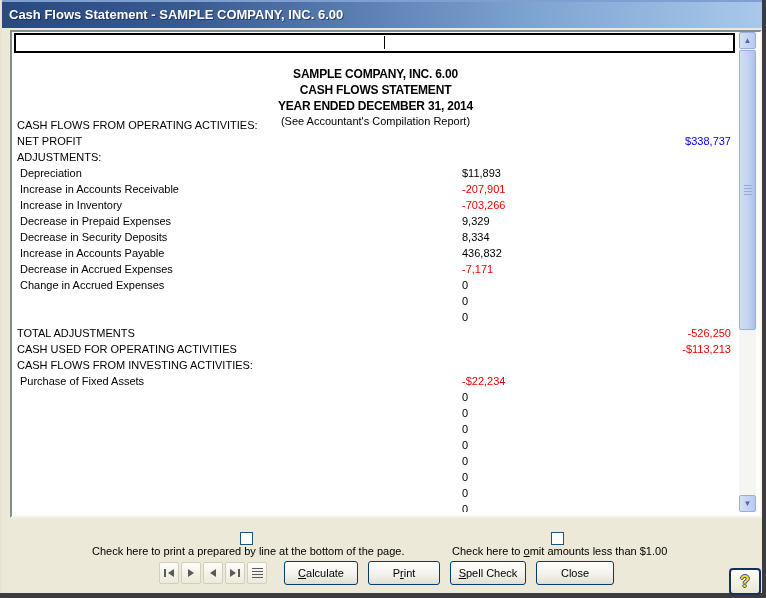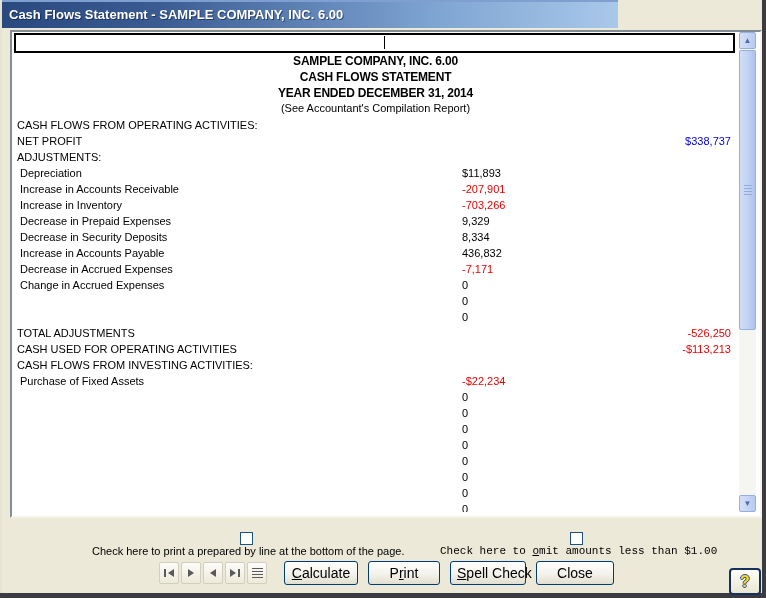--- a/index.html
+++ b/index.html
@@ -1,70 +1,70 @@
 <!DOCTYPE html>
 <html><head>
 <meta charset="utf-8">
 <style>
   html,body{margin:0;padding:0;background:#777;}
   .window{position:relative;width:766px;height:598px;background:#ece9d8;overflow:hidden;
           font-family:"Liberation Sans","DejaVu Sans",sans-serif;}
   .frame-left{position:absolute;left:0;top:0;width:2px;height:598px;background:#e6e3d2;z-index:50;}
   .frame-right{position:absolute;right:0;top:0;width:4px;height:598px;background:#3c3c40;z-index:50;}
   .frame-bottom{position:absolute;left:0;bottom:0;width:766px;height:5px;background:#3c3c40;z-index:50;}
-  .titlebar{position:absolute;left:2px;top:0;width:616px;height:28px;box-sizing:border-box;
+  .titlebar{position:absolute;left:2px;top:0;width:760px;height:28px;box-sizing:border-box;
             background:linear-gradient(to right,#29497f 0%,#3a5b92 25%,#7ea4d2 70%,#a9c8ea 100%);
             border-top:2px solid #7e9fd0;color:#fff;font-weight:bold;font-size:13px;line-height:25px;
             padding-left:7px;text-shadow:1px 1px 0 rgba(10,20,60,.55);white-space:nowrap;}
   .panel{position:absolute;left:10px;top:30px;width:748px;height:484px;background:#fff;box-sizing:content-box;
          border:2px solid;border-color:#828c95 #f6f4ea #f6f4ea #828c95;}
   .report{position:absolute;left:0;top:0;width:727px;height:480px;overflow:hidden;}
   .edit{position:absolute;left:2px;top:1px;width:717px;height:16px;border:2px solid #000;background:#fff;}
   .caret{position:absolute;left:368px;top:1px;width:1px;height:13px;background:#000;}
-  .rheader{position:absolute;top:21px;left:0;width:727px;text-align:center;color:#000;}
+  .rheader{position:absolute;top:34px;left:0;width:727px;text-align:center;color:#000;}
   .rh-b{font-weight:bold;font-size:12px;height:16px;line-height:16px;letter-spacing:-0.2px;}
   .rh-n{font-size:11px;height:16px;line-height:15px;}
   .rows{position:absolute;top:85px;left:0;width:727px;}
   .row{display:flex;height:16px;line-height:16px;font-size:11px;color:#000;}
   .lbl{flex:1;white-space:nowrap;overflow:hidden;padding-left:5px;}
   .lbl.ind1{padding-left:8px;}
   .mid{width:130px;text-align:left;white-space:nowrap;}
   .tot{width:147px;text-align:right;padding-right:8px;box-sizing:border-box;white-space:nowrap;}
   .red{color:#ee0000;} .blue{color:#0000e8;} .black{color:#000;}
   .vscroll{position:absolute;left:727px;top:0;width:17px;height:480px;background:#f5f5f1;}
   .sb-btn{position:absolute;left:0;width:17px;height:17px;box-sizing:border-box;border:1px solid #97aee0;
           border-radius:2px;background:linear-gradient(to right,#d6e0f7,#b8cbf0);
           color:#4d69a6;font-size:8px;text-align:center;line-height:15px;cursor:default;}
   .sb-up{top:0;} .sb-down{bottom:0;}
   .sb-thumb{position:absolute;left:0;top:18px;width:17px;height:280px;box-sizing:border-box;
             border:1px solid #98afe2;border-radius:2px;
             background:linear-gradient(to right,#d2def7 0%,#c3d3f3 50%,#adc3ec 100%);}
   .sb-grip{position:absolute;left:4px;top:50%;margin-top:-5px;width:8px;height:10px;
            background:repeating-linear-gradient(to bottom,#92aadc 0,#92aadc 1px,rgba(0,0,0,0) 1px,rgba(0,0,0,0) 3px);}
   .opt{position:absolute;display:flex;align-items:center;font-size:11px;height:14px;color:#000;white-space:nowrap;flex-direction:column;}
-  .opt-a{left:92px;top:532px;} .opt-b{left:440px;top:532px;font-family:Liberation Mono, monospace;}
+  .opt-a{left:92px;top:532px;} .opt-b{left:452px;top:532px;}
   .cb{width:13px;height:13px;border:1px solid #1d5281;background:#fff;margin-right:4px;
       position:relative;box-sizing:border-box;flex:none;}
   .accel{text-decoration:underline;}
   .nav{position:absolute;left:159px;top:562px;display:flex;gap:2px;}
   .navbtn{width:20px;height:22px;box-sizing:border-box;border:1px solid #d3cfbf;border-radius:2px;
           background:linear-gradient(#fdfcf9,#ecead9);display:flex;align-items:center;justify-content:center;
           padding:0;cursor:default;}
   .navbtn span{display:none;margin:0 1px;}
   .tri-l{width:0;height:0;border-top:4px solid transparent;border-bottom:4px solid transparent;border-right:6px solid #5a5a5a;}
   .tri-r{width:0;height:0;border-top:4px solid transparent;border-bottom:4px solid transparent;border-left:6px solid #5a5a5a;}
   .bar1,.bar2{width:2px;height:8px;background:#5a5a5a;}
   .lines{width:11px;height:11px;background:repeating-linear-gradient(to bottom,#5a5a5a 0,#5a5a5a 1px,rgba(0,0,0,0) 1px,rgba(0,0,0,0) 3px);}
   .nav-first .bar1,.nav-first .tri-l{display:block;}
   .nav-next .tri-r{display:block;}
   .nav-previous .tri-l{display:block;}
   .nav-last .tri-r,.nav-last .bar2{display:block;}
   .nav-list .lines{display:block;}
   .xpbtn{position:absolute;top:561px;height:24px;box-sizing:border-box;border:1px solid #003c74;border-radius:3px;
-         background:linear-gradient(#ffffff,#f3f2eb 55%,#e2ded0);font-family:inherit;font-size:14px;color:#000;
+         background:linear-gradient(#ffffff,#f3f2eb 55%,#e2ded0);font-family:inherit;font-size:11px;color:#000;
          padding:0 6px;cursor:default;white-space:nowrap;}
   .btn-calculate{left:284px;width:74px;} .btn-print{left:368px;width:72px;}
   .btn-spell-check{left:450px;width:76px;} .btn-close{left:536px;width:78px;}
   .help{position:absolute;left:729px;top:568px;width:32px;height:27px;box-sizing:border-box;z-index:60;
         border:2px solid #16305e;border-radius:4px;background:linear-gradient(#fffef8,#e9e6d2);
         font-family:inherit;font-weight:bold;font-size:16px;color:#ffe000;text-align:center;line-height:22px;padding:0;
         text-shadow:-1px 0 0 #2b4db0,1px 0 0 #2b4db0,0 -1px 0 #2b4db0,0 1px 0 #2b4db0;cursor:default;}
 </style>
 </head>
 <body>

